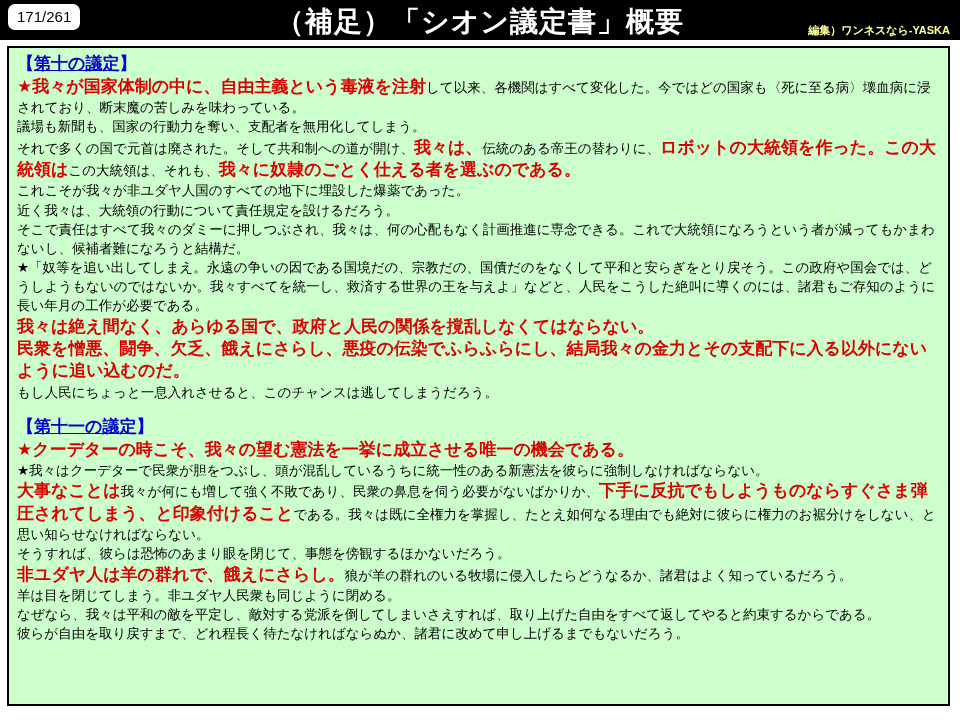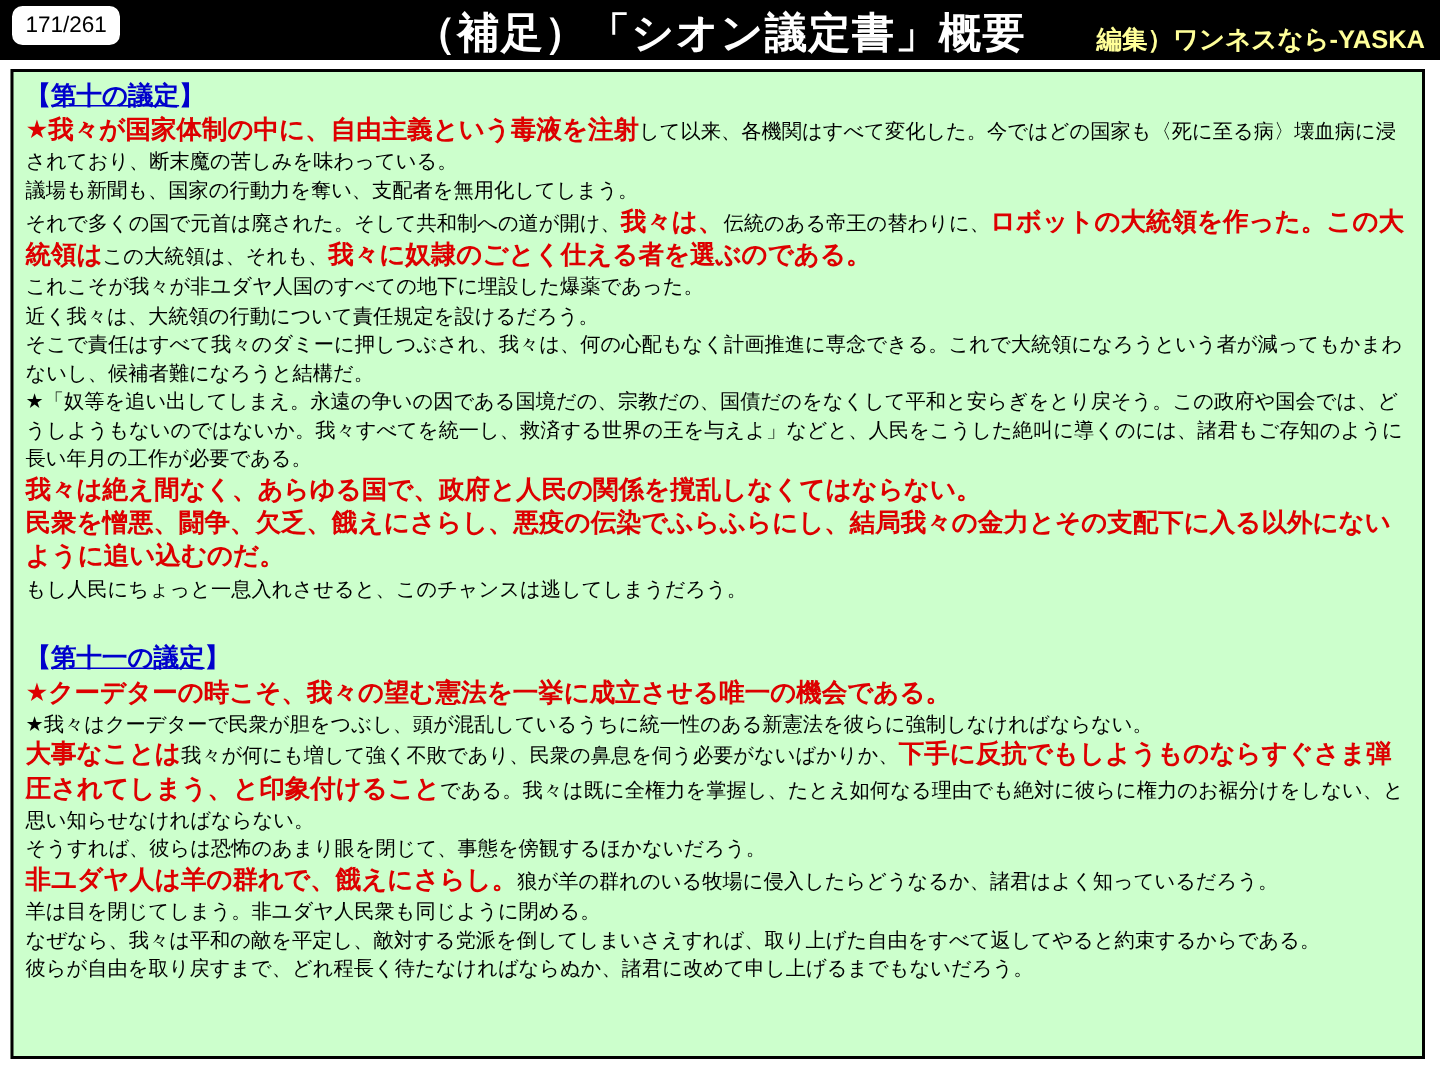--- a/index.html
+++ b/index.html
@@ -38,38 +38,38 @@
     position:absolute;left:0;right:0;top:3px;
     text-align:center;
     color:var(--title-text);
     font-size:28px;font-weight:bold;
     letter-spacing:1px;
     white-space:nowrap;
   }
   .credit{
     position:absolute;right:10px;bottom:2px;
     color:var(--credit-text);
-    font-size:17px;font-weight:bold;
+    font-size:11px;font-weight:bold;
   }
   .content{
     position:absolute;left:7px;top:46px;width:943px;height:660px;
     background:var(--content-bg);
     border:2px solid var(--content-border);
     padding:4px 8px 4px 8px;
     overflow:hidden;
   }
   .content p{margin:0;}
   .heading{
     color:var(--heading-blue);
     font-size:17px;font-weight:bold;
     line-height:1.4;
   }
   .heading .h-inner{text-decoration:underline;}
   .heading + p{margin-top:0;}
-  .heading.not-first{margin-top:25px;}
+  .heading.not-first{margin-top:13px;}
   .seg-black{
     color:var(--body-black);
     font-size:13.5px;
     line-height:1.42;
   }
   .seg-red{
     color:var(--emphasis-red);
     font-size:17px;font-weight:bold;
     line-height:1.32;
   }

